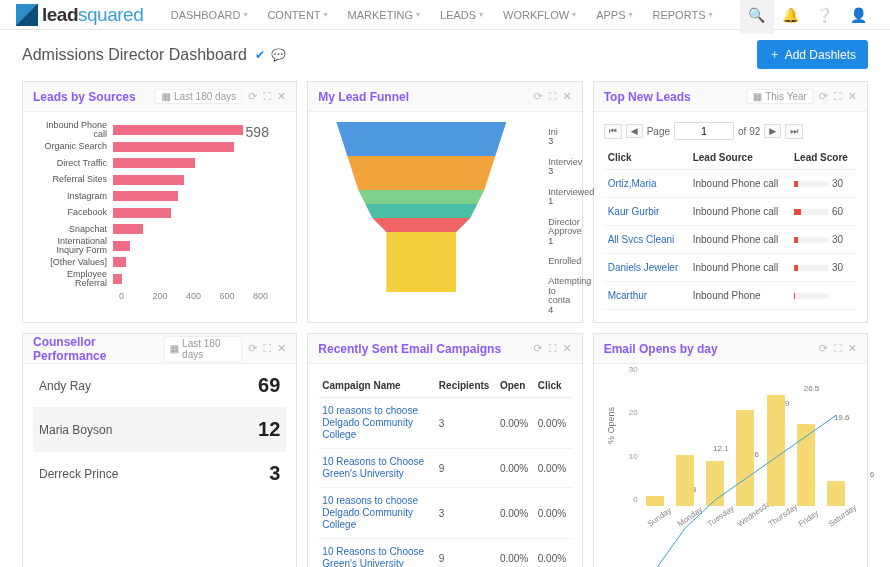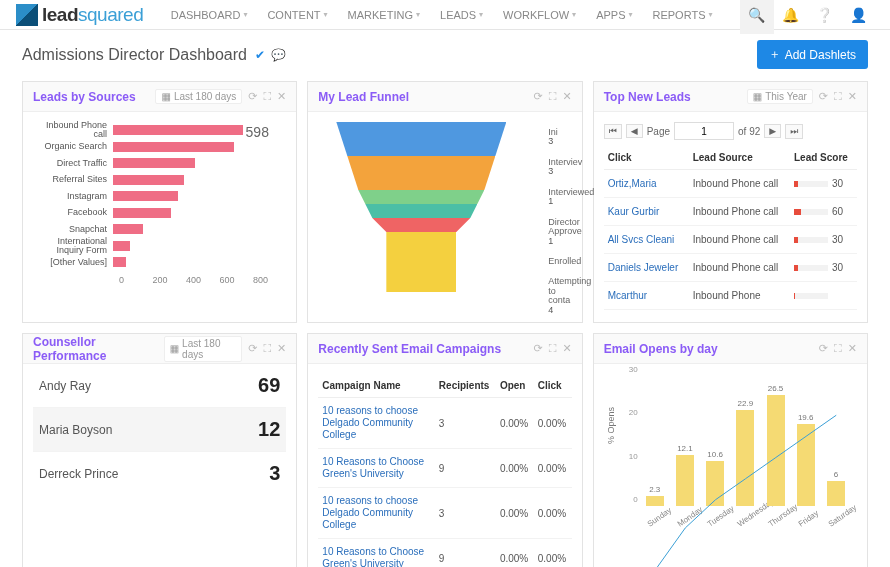--- a/index.html
+++ b/index.html
@@ -115,21 +115,21 @@
   .camp td { padding: 7px 4px; border-bottom: 1px solid #f2f2f2; color: #555; vertical-align: middle; }
   .camp td.cn { color: #2a6ebb; width: 46%; line-height: 1.2; }
 
   
   .eo-wrap { position: relative; height: 160px; padding: 6px 4px 0 34px; }
   .eo-y { position: absolute; left: 2px; top: 50%; transform: rotate(-90deg) translateX(10px); transform-origin: left top; font-size: 9px; color: #777; }
   .eo-axis-y { position: absolute; left: 22px; top: 4px; bottom: 26px; width: 12px; }
   .eo-tick { position: absolute; right: 0; font-size: 8px; color: #999; transform: translateY(-50%); }
   .eo-plot { position: absolute; left: 36px; right: 6px; top: 6px; bottom: 28px; }
   .eo-bar { position: absolute; bottom: 0; width: 18px; background: #f5da73; }
-  .eo-val { position: absolute; font-size: 8px; color: #777; transform: translateX(-50%); }
+  .eo-val { position: absolute; font-size: 8px; color: #777; transform: translateX(-50%); margin-left: 36px; }
   .eo-cat { position: absolute; bottom: -22px; font-size: 8px; color: #888; transform: rotate(-35deg) translateX(-4px); transform-origin: top left; white-space: nowrap; }
   svg.eo-line { position: absolute; inset: 0; }
 </style>
 </head>
 <body>
 
 <div class="topbar">
   <div class="logo">
     <span class="sq"></span>
     <span class="lead">lead</span>
@@ -249,20 +249,26 @@
           <div class="lbs-row">
             <div class="lbs-lab">International Inquiry Form</div>
             <div class="lbs-bar-wrap">
               <div class="lbs-bar" style="width: 10%;"></div>
             </div>
           </div>
           <div class="lbs-row">
             <div class="lbs-lab">[Other Values]</div>
             <div class="lbs-bar-wrap">
               <div class="lbs-bar" style="width: 7.5%;"></div>
+            </div>
+          </div>
+          <div class="lbs-row">
+            <div class="lbs-lab">Employee Referral</div>
+            <div class="lbs-bar-wrap">
+              <div class="lbs-bar" style="width: 5%;"></div>
             </div>
           </div>
           <div class="lbs-axis">
             <span>0</span>
             <span>200</span>
             <span>400</span>
             <span>600</span>
             <span>800</span>
           </div>
         </div>

